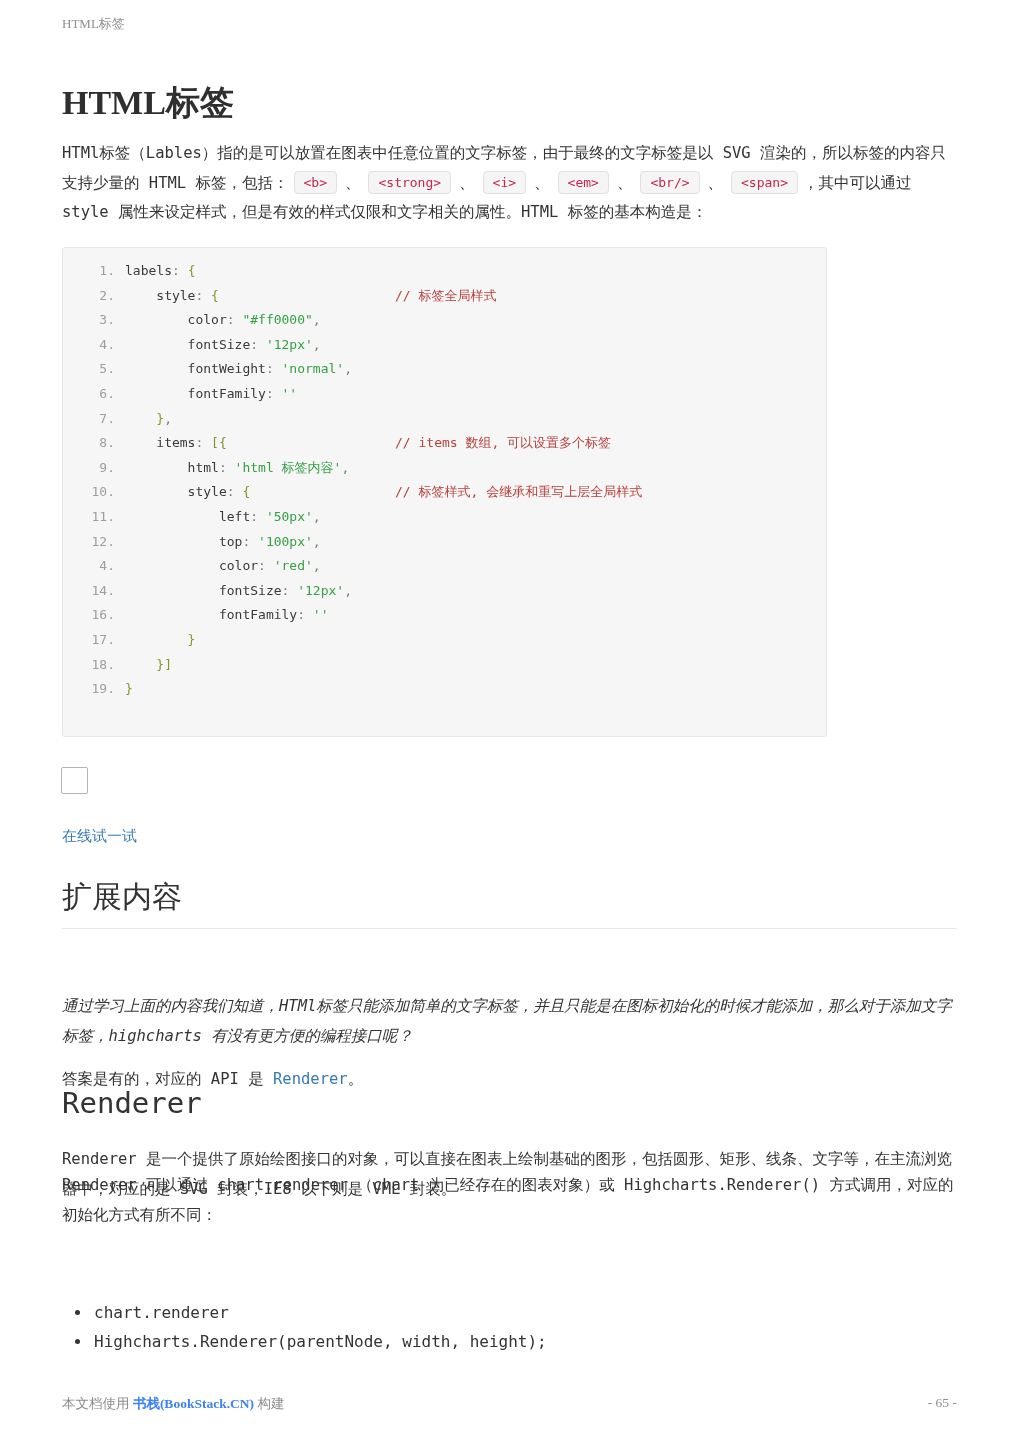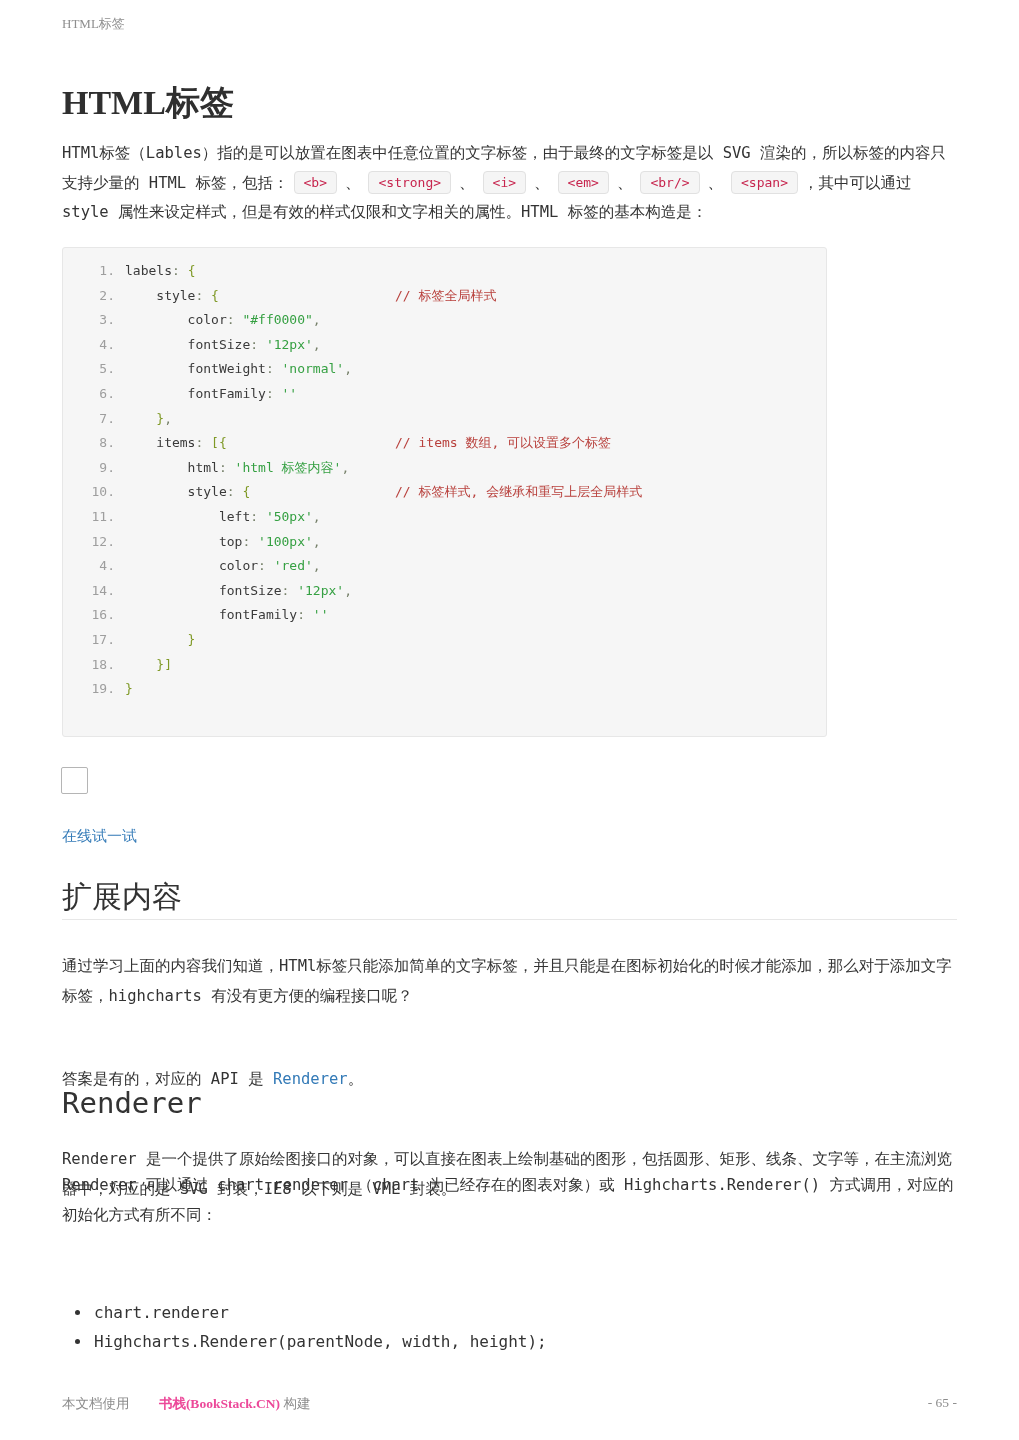--- a/index.html
+++ b/index.html
@@ -21,39 +21,39 @@
   .tk-n { color:#3a3a3a; white-space:pre; }
   .tk-p { color:#76806a; white-space:pre; }
   .tk-b { color:#7f9926; white-space:pre; }
   .tk-s { color:#35a042; white-space:pre; }
   .tk-c { position:absolute; left:320px; top:0; color:#b8403c; white-space:pre; }
 
   .empty-box { position:absolute; top:767px; left:61px; width:27px; height:27px; background:#fff; border:1px solid #b5b5b5; border-radius:2px; }
 
   .try-link { position:absolute; top:827px; left:62px; font-size:15px; color:#337ab7; text-decoration:none; cursor:pointer; font-family:Liberation Sans, sans-serif; }
 
-  .h2-ext { position:absolute; top:879px; left:62px; width:895px; font-family:"Liberation Sans","DejaVu Sans",sans-serif; font-weight:400; font-size:30px; line-height:36px; color:#333; padding-bottom:4px; border-bottom:1px solid #e7e7e7; }
+  .h2-ext { position:absolute; top:879px; left:62px; width:895px; font-family:"Liberation Sans","DejaVu Sans",sans-serif; font-weight:400; font-size:30px; line-height:36px; color:#333; padding-bottom:13px; border-bottom:1px solid #e7e7e7; }
 
   .body-p { position:absolute; left:62px; width:897px; font-size:15.5px; line-height:29.5px; color:#333; }
-  .p-ext1 { top:952px; }
+  .p-ext1 { top:992px;font-style:italic; }
   .p-ext2 { top:1030px;margin-top:35px; }
   .inline-link { color:#337ab7; text-decoration:none; cursor:pointer; }
 
   .h3-renderer { position:absolute; top:1086px; left:62px; font-family:"DejaVu Sans Mono",monospace; font-weight:400; font-size:29px; color:#333; }
 
   .p-r1 { top:1145px; }
   .p-r2 { top:1160px;margin-top:11px; }
 
   .bullet-list { position:absolute; top:1298px; left:92px; width:860px; list-style:disc; }
   .bullet-list li { font-family:"DejaVu Sans Mono",monospace; font-size:16px; line-height:29px; color:#333; padding-left:2px; }
 
   .footer { position:absolute; top:1395px; left:62px; width:895px; font-family:"Liberation Serif","DejaVu Serif",serif; font-size:13.5px; color:#8c8c8c; }
   .footer-left { float:left; }
   .footer-right { float:right;text-align:center; }
-  .brand { color:#ec4899; font-weight:700; cursor:pointer;margin-left:26px; }
+  .brand { color:#3b82f6; font-weight:700; cursor:pointer; }
 </style>
 </head>
 <body>
 
 <div class="page">
 
   <div class="running-head">HTML标签</div>
 
   <h1 class="doc-title">HTML标签</h1>
 

